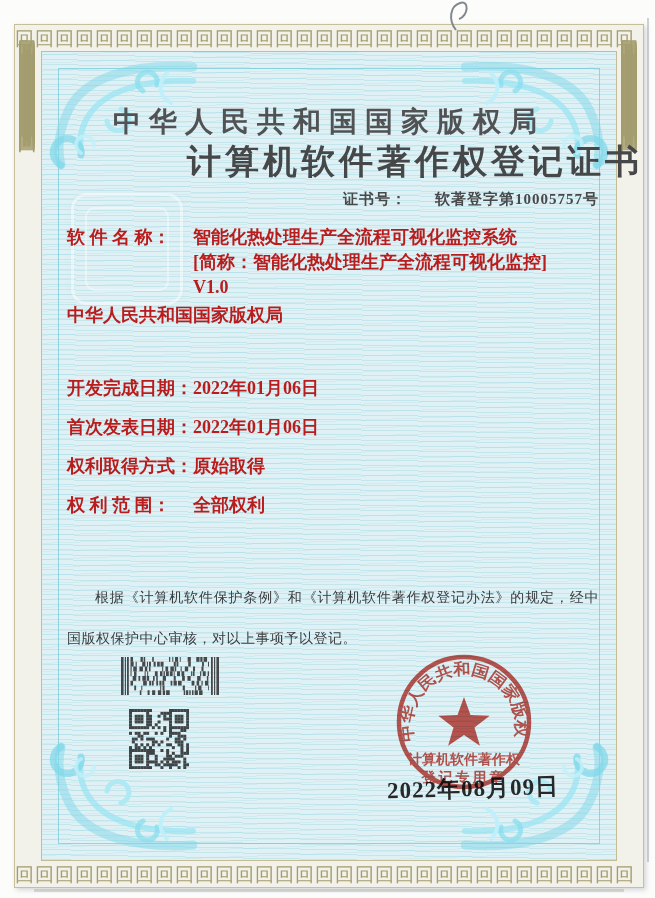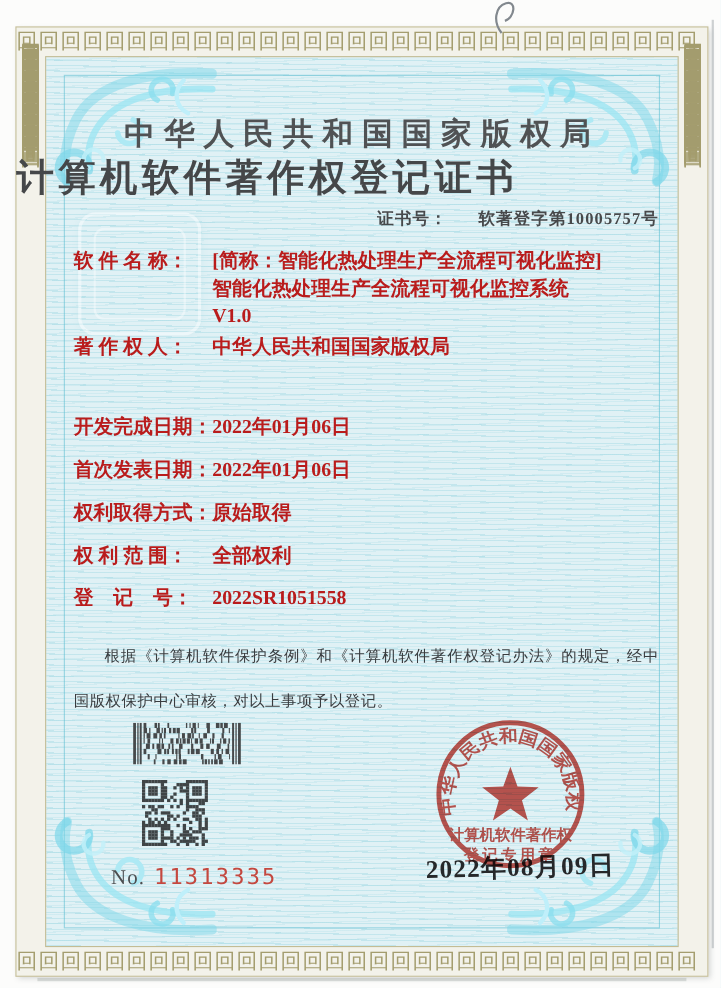--- a/index.html
+++ b/index.html
@@ -38,21 +38,21 @@
   .c-tr{right:5px;top:5px;transform:scaleX(-1)}
   .c-bl{left:5px;bottom:5px;transform:scaleY(-1)}
   .c-br{right:5px;bottom:5px;transform:scale(-1,-1)}
   .wm{position:absolute;left:56px;top:168px;width:112px;height:112px;border-radius:16px;
       box-shadow:inset 0 0 0 3px rgba(255,255,255,.85),0 0 6px rgba(190,226,234,.8);opacity:.5}
   .wm div{position:absolute;inset:14px;border-radius:10px;box-shadow:inset 0 0 0 2px rgba(255,255,255,.8)}
   
   .content{position:absolute;inset:0;color:#3a3d40}
   .t1{position:absolute;left:0;right:0;top:78px;text-align:center;
       font-size:28px;font-weight:600;letter-spacing:8px;color:#505254}
-  .t2{position:absolute;left:0;right:0;top:114px;text-align:left;
+  .t2{position:absolute;left:0;right:0;top:114px;text-align:right;
       font-size:34px;font-weight:700;letter-spacing:4px;color:#454749}
   .certno{position:absolute;top:165px;right:44px;font-size:15px;font-weight:700;
       letter-spacing:1px;color:#47494b}
   .certno .cv{margin-left:28px}
   .row{position:absolute;left:52px;display:flex;font-size:18px;font-weight:700;color:#b91c1c}
   .lbl{flex:none;width:126px;white-space:pre}
   .vline{display:block;line-height:25px;white-space:pre}
   .statement{position:absolute;left:52px;width:532px;top:552px;font-size:14px;font-weight:400;
       line-height:41px;text-align:justify;text-indent:2em;color:#393c3f;letter-spacing:.5px}
   .barcode{position:absolute;left:106px;top:632px;width:98px;height:38px}
@@ -118,28 +118,27 @@
     <div class="t1">中华人民共和国国家版权局</div>
     <div class="t2">计算机软件著作权登记证书</div>
 
     <div class="certno">
       <span>证书号：</span><span class="cv">软著登字第10005757号</span>
     </div>
 
     <div class="row" style="top:200px">
       <span class="lbl">软 件 名 称：</span>
       <span>
+        <span class="vline">智能化热处理生产全流程可视化监控系统</span>
         <span class="vline">[简称：智能化热处理生产全流程可视化监控]</span>
-        <span class="vline">智能化热处理生产全流程可视化监控系统</span>
         <span class="vline">V1.0</span>
       </span>
     </div>
 
     <div class="row" style="top:278px">
-      <span class="lbl">著 作 权 人：</span>
       <span class="vline">中华人民共和国国家版权局</span>
     </div>
 
     <div class="row" style="top:351px">
       <span class="lbl">开发完成日期：</span>
       <span class="vline">2022年01月06日</span>
     </div>
 
     <div class="row" style="top:390px">
       <span class="lbl">首次发表日期：</span>
@@ -149,24 +148,20 @@
     <div class="row" style="top:429px">
       <span class="lbl">权利取得方式：</span>
       <span class="vline">原始取得</span>
     </div>
 
     <div class="row" style="top:468px">
       <span class="lbl">权 利 范 围：</span>
       <span class="vline">全部权利</span>
     </div>
 
-    <div class="row" style="top:506px">
-      <span class="lbl">登　记　号：</span>
-      <span class="vline">2022SR1051558</span>
-    </div>
 
     <div class="statement">根据《计算机软件保护条例》和《计算机软件著作权登记办法》的规定，经中国版权保护中心审核，对以上事项予以登记。</div>
 
     <svg id="barcode" class="barcode" viewBox="0 0 98 37" preserveAspectRatio="none">
         <rect x="0" y="0" width="2.6" height="37" fill="#46494b"></rect>
         <rect x="3.8" y="0" width="1.2" height="37" fill="#46494b"></rect>
         <rect x="6" y="0" width="1.8" height="37" fill="#46494b"></rect>
         <rect x="90" y="0" width="1.8" height="37" fill="#46494b"></rect>
         <rect x="93" y="0" width="1.2" height="37" fill="#46494b"></rect>
         <rect x="95.4" y="0" width="2.6" height="37" fill="#46494b"></rect>
@@ -489,23 +484,20 @@
         <rect x="4" y="20" width="1.05" height="1.05" fill="#3f4446"></rect>
         <rect x="5" y="20" width="1.05" height="1.05" fill="#3f4446"></rect>
         <rect x="6" y="20" width="1.05" height="1.05" fill="#3f4446"></rect>
         <rect x="7" y="20" width="1.05" height="1.05" fill="#3f4446"></rect>
         <rect x="11" y="20" width="1.05" height="1.05" fill="#3f4446"></rect>
         <rect x="14" y="20" width="1.05" height="1.05" fill="#3f4446"></rect>
         <rect x="17" y="20" width="1.05" height="1.05" fill="#3f4446"></rect>
         <rect x="19" y="20" width="1.05" height="1.05" fill="#3f4446"></rect>
       </svg>
 
-    <div class="serial">
-      <span>No.</span><span class="num">11313335</span>
-    </div>
 
     <svg class="seal" viewBox="0 0 142 142">
       <defs>
         <path id="sealArc" d="M 21.1,89.8 A 52,52 0 1 1 120.9,89.8" fill="none"></path>
       </defs>
       <circle cx="71" cy="71" r="65" fill="none" stroke="#c94a42" stroke-width="4.5"></circle>
       <polygon points="71,46 77.5,64.1 96.7,64.7 81.5,76.4 86.9,94.8 71,84 55.1,94.8 60.5,76.4 45.3,64.7 64.5,64.1" fill="#c94a42"></polygon>
       <text font-size="15.5" font-weight="bold" fill="#c94a42" font-family="Liberation Sans, sans-serif">
         <textPath href="#sealArc" startOffset="0" textLength="206" lengthAdjust="spacingAndGlyphs">中华人民共和国国家版权局</textPath>
       </text>

